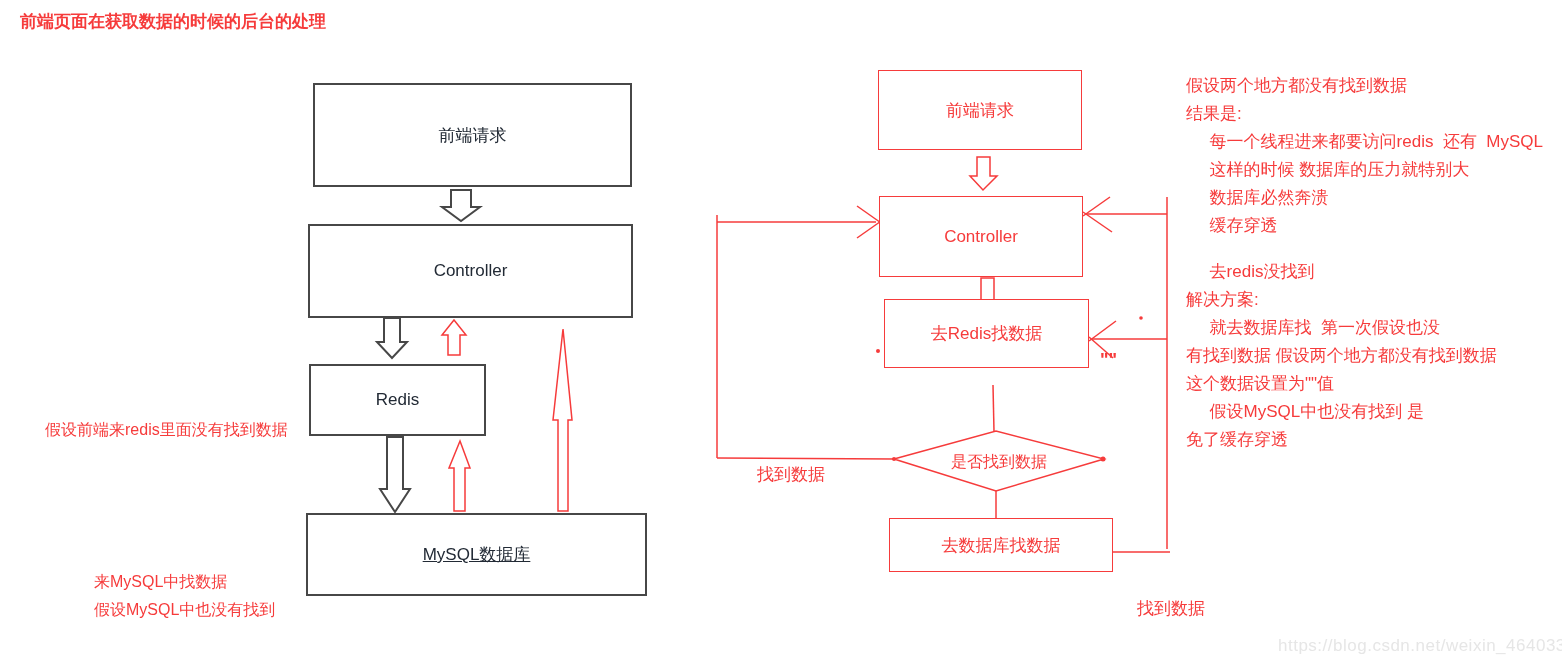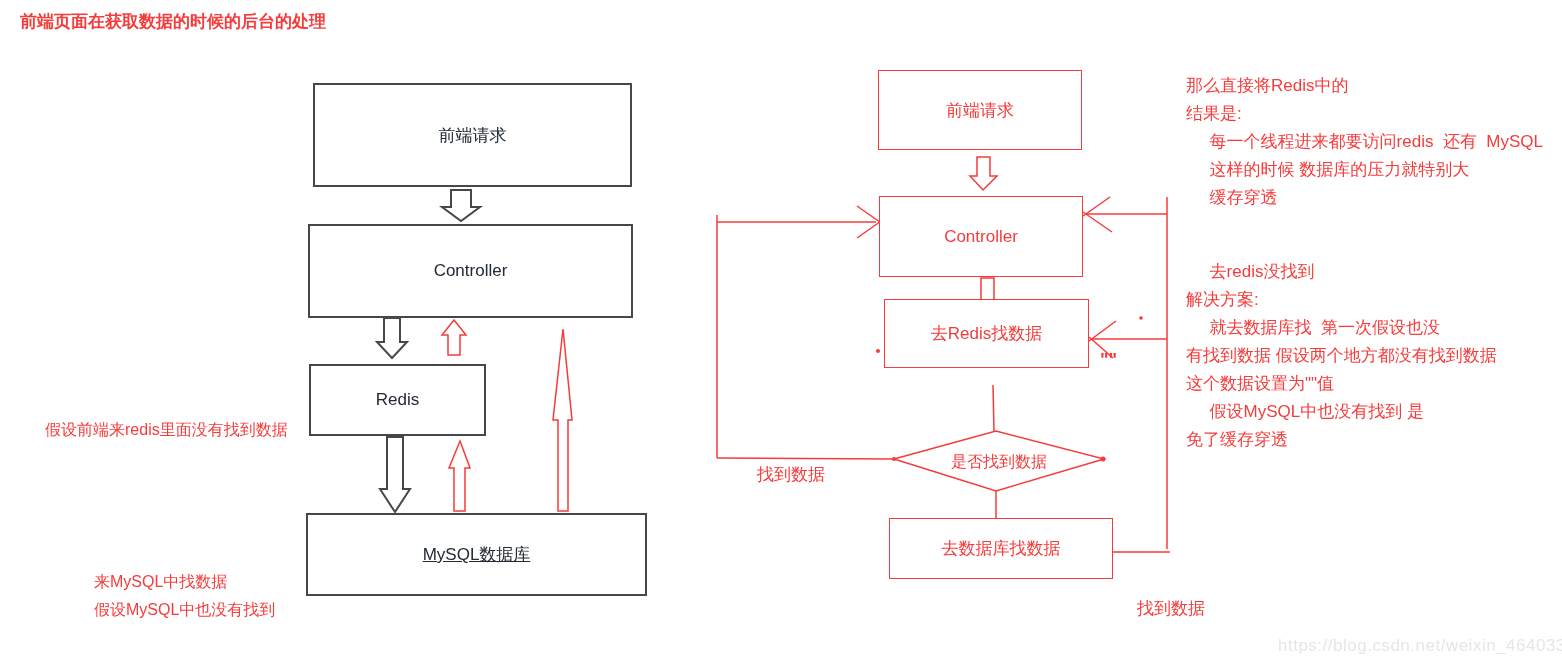--- a/index.html
+++ b/index.html
@@ -84,33 +84,34 @@
 <div class="abs flowbox blackbox" style="left:309px;top:364px;width:177px;height:72px;">Redis</div>
 <div class="abs flowbox blackbox" style="left:306px;top:513px;width:341px;height:83px;text-decoration:underline;">MySQL数据库</div>
 
 <div class="abs rednote" style="left:45px;top:384px;">假设前端来redis里面没有找到数据</div>
 <div class="abs rednote" style="left:94px;top:536px;">来MySQL中找数据</div>
 <div class="abs rednote" style="left:94px;top:564px;">假设MySQL中也没有找到</div>
 
 <div class="abs flowbox redbox" style="left:878px;top:70px;width:204px;height:80px;">前端请求</div>
 <div class="abs flowbox redbox" style="left:879px;top:196px;width:204px;height:81px;">Controller</div>
 <div class="abs flowbox redbox" style="left:884px;top:299px;width:205px;height:69px;">去Redis找数据</div>
-<div class="abs flowbox redbox" style="left:889px;top:518px;width:224px;height:61px;">去数据库找数据</div>
+<div class="abs flowbox redbox" style="left:889px;top:518px;width:224px;height:54px;">去数据库找数据</div>
 
 <div class="abs decision-label">是否找到数据</div>
 
 <div class="abs rednote" style="left:757px;top:427px;font-size:17px;">找到数据</div>
 <div class="abs rednote" style="left:1137px;top:561px;font-size:17px;">找到数据</div>
 <div class="abs quotes">""</div>
 
 <div class="abs noteblock" style="left:1186px;top:72px;">
-  <div>那么直接将Redis中的</div>
+  <div>假设两个地方都没有找到数据</div>
   <div>结果是:</div>
   <div>     每一个线程进来都要访问redis  还有  MySQL</div>
   <div>     这样的时候 数据库的压力就特别大</div>
+  <div>     数据库必然奔溃</div>
   <div>     缓存穿透</div>
 </div>
 
 <div class="abs noteblock" style="left:1186px;top:258px;">
   <div>     去redis没找到</div>
   <div>解决方案:</div>
   <div>     就去数据库找  第一次假设也没</div>
   <div>有找到数据 假设两个地方都没有找到数据</div>
   <div>这个数据设置为""值</div>
   <div>     假设MySQL中也没有找到 是</div>

